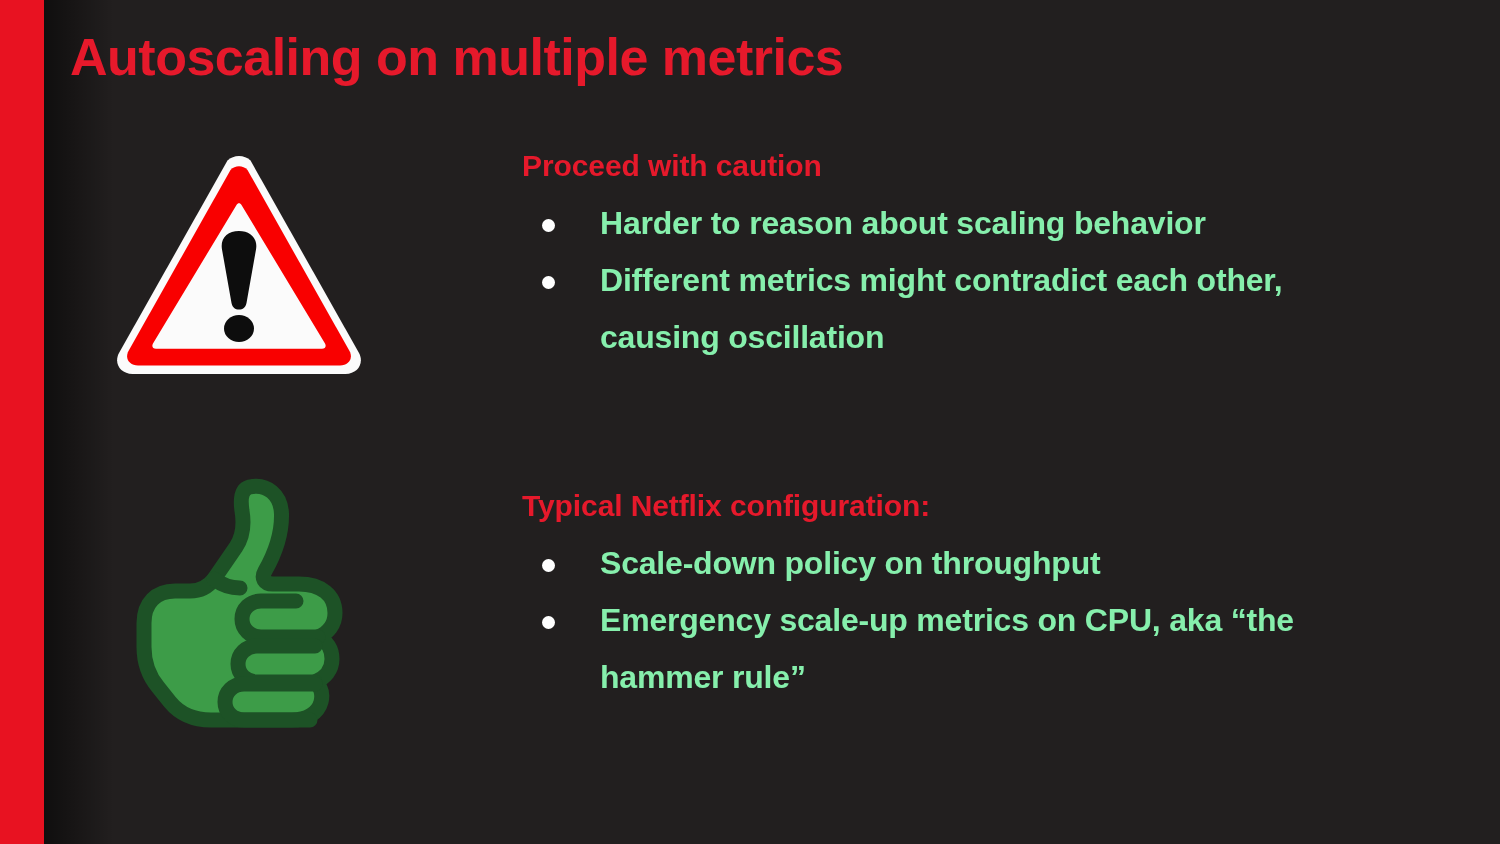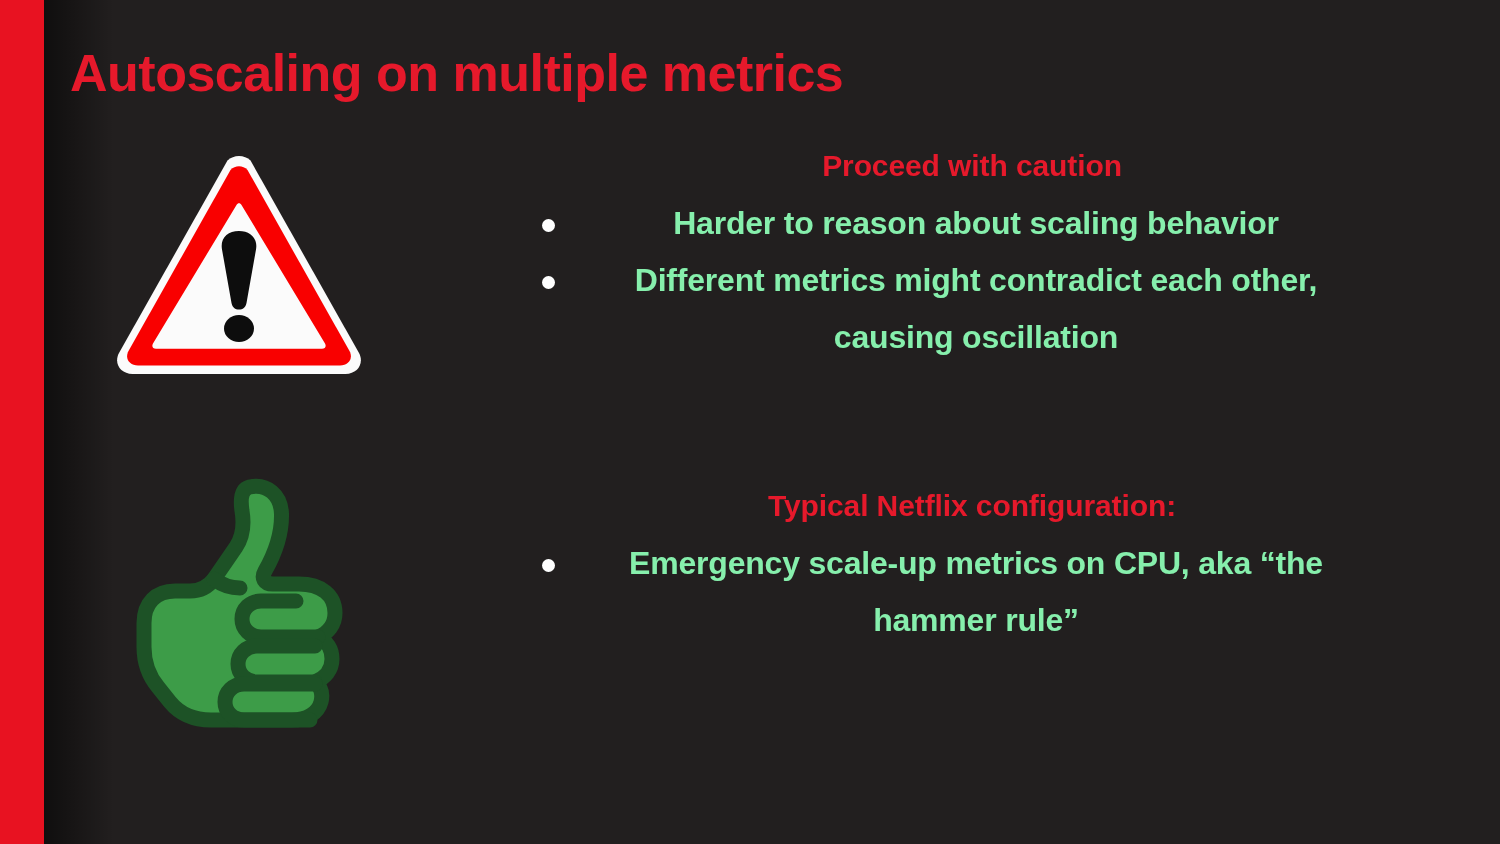--- a/index.html
+++ b/index.html
@@ -41,21 +41,21 @@
     width: 70px;
     height: 844px;
     background: linear-gradient(to right, rgba(0,0,0,0.55), rgba(0,0,0,0));
     pointer-events: none;
   }
 
   
   .slide-title {
     position: absolute;
     left: 70px;
-    top: 44px;
+    top: 28px;
     width: 1000px;
     color: #e6192b;
     font-size: 52px;
     font-weight: bold;
     letter-spacing: -0.5px;
     line-height: 1.12;
     white-space: nowrap;
   }
 
   
@@ -75,21 +75,20 @@
   }
   .icon-warning svg,
   .icon-thumbsup svg { display: block; width: 100%; height: 100%; }
 
   
   .content {
     position: absolute;
     left: 522px;
     top: 148px;
     width: 900px;
-    text-align: center;
   }
 
   .block { position: relative; }
   .block--caution { margin-bottom: 0; }
 
   .block-heading {
     color: #e6192b;
     font-size: 30px;
     font-weight: bold;
     line-height: 1.18;
@@ -194,19 +193,20 @@
       <div class="block-heading">Proceed with caution</div>
       <ul class="bullets">
         <li>Harder to reason about scaling behavior</li>
         <li>Different metrics might contradict each other, causing oscillation</li>
       </ul>
     </div>
 
     <div class="block block--config">
       <div class="block-heading">Typical Netflix configuration:</div>
       <ul class="bullets">
+        <li>Scale-down policy on throughput</li>
         <li>Emergency scale-up metrics on CPU, aka “the hammer rule”</li>
       </ul>
     </div>
 
   </div>
 
 </div>
 
 </body></html>

